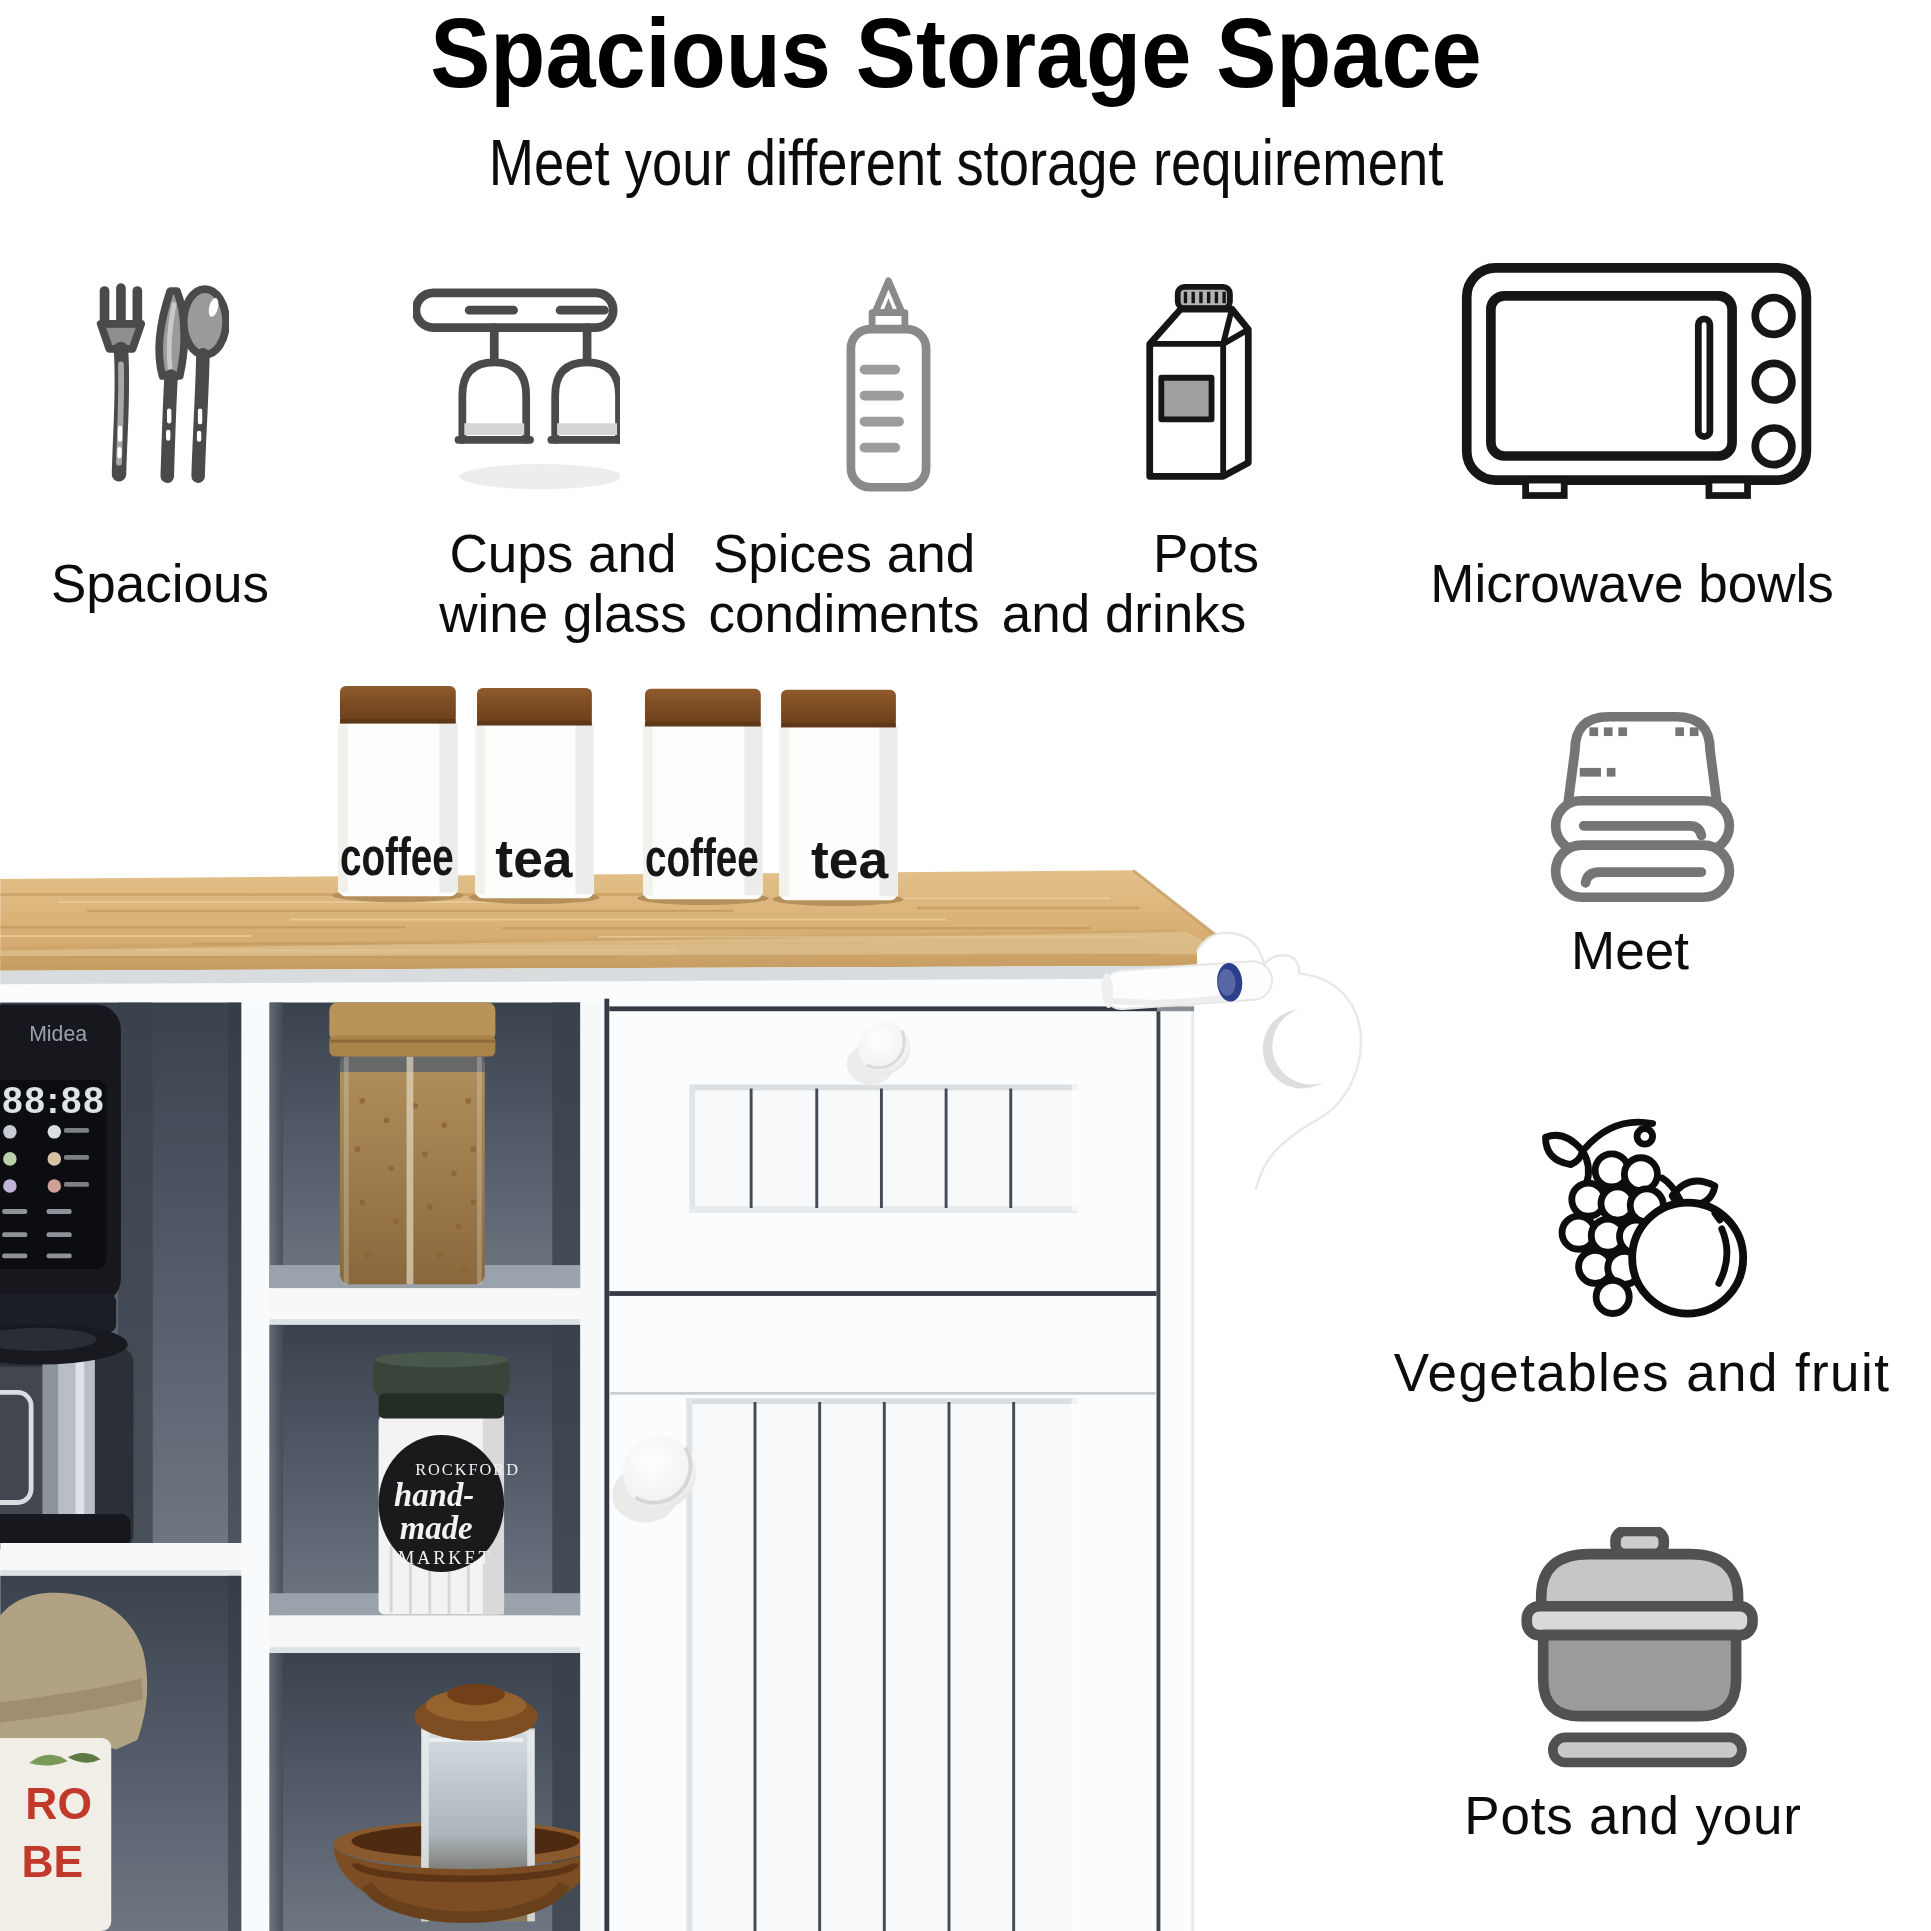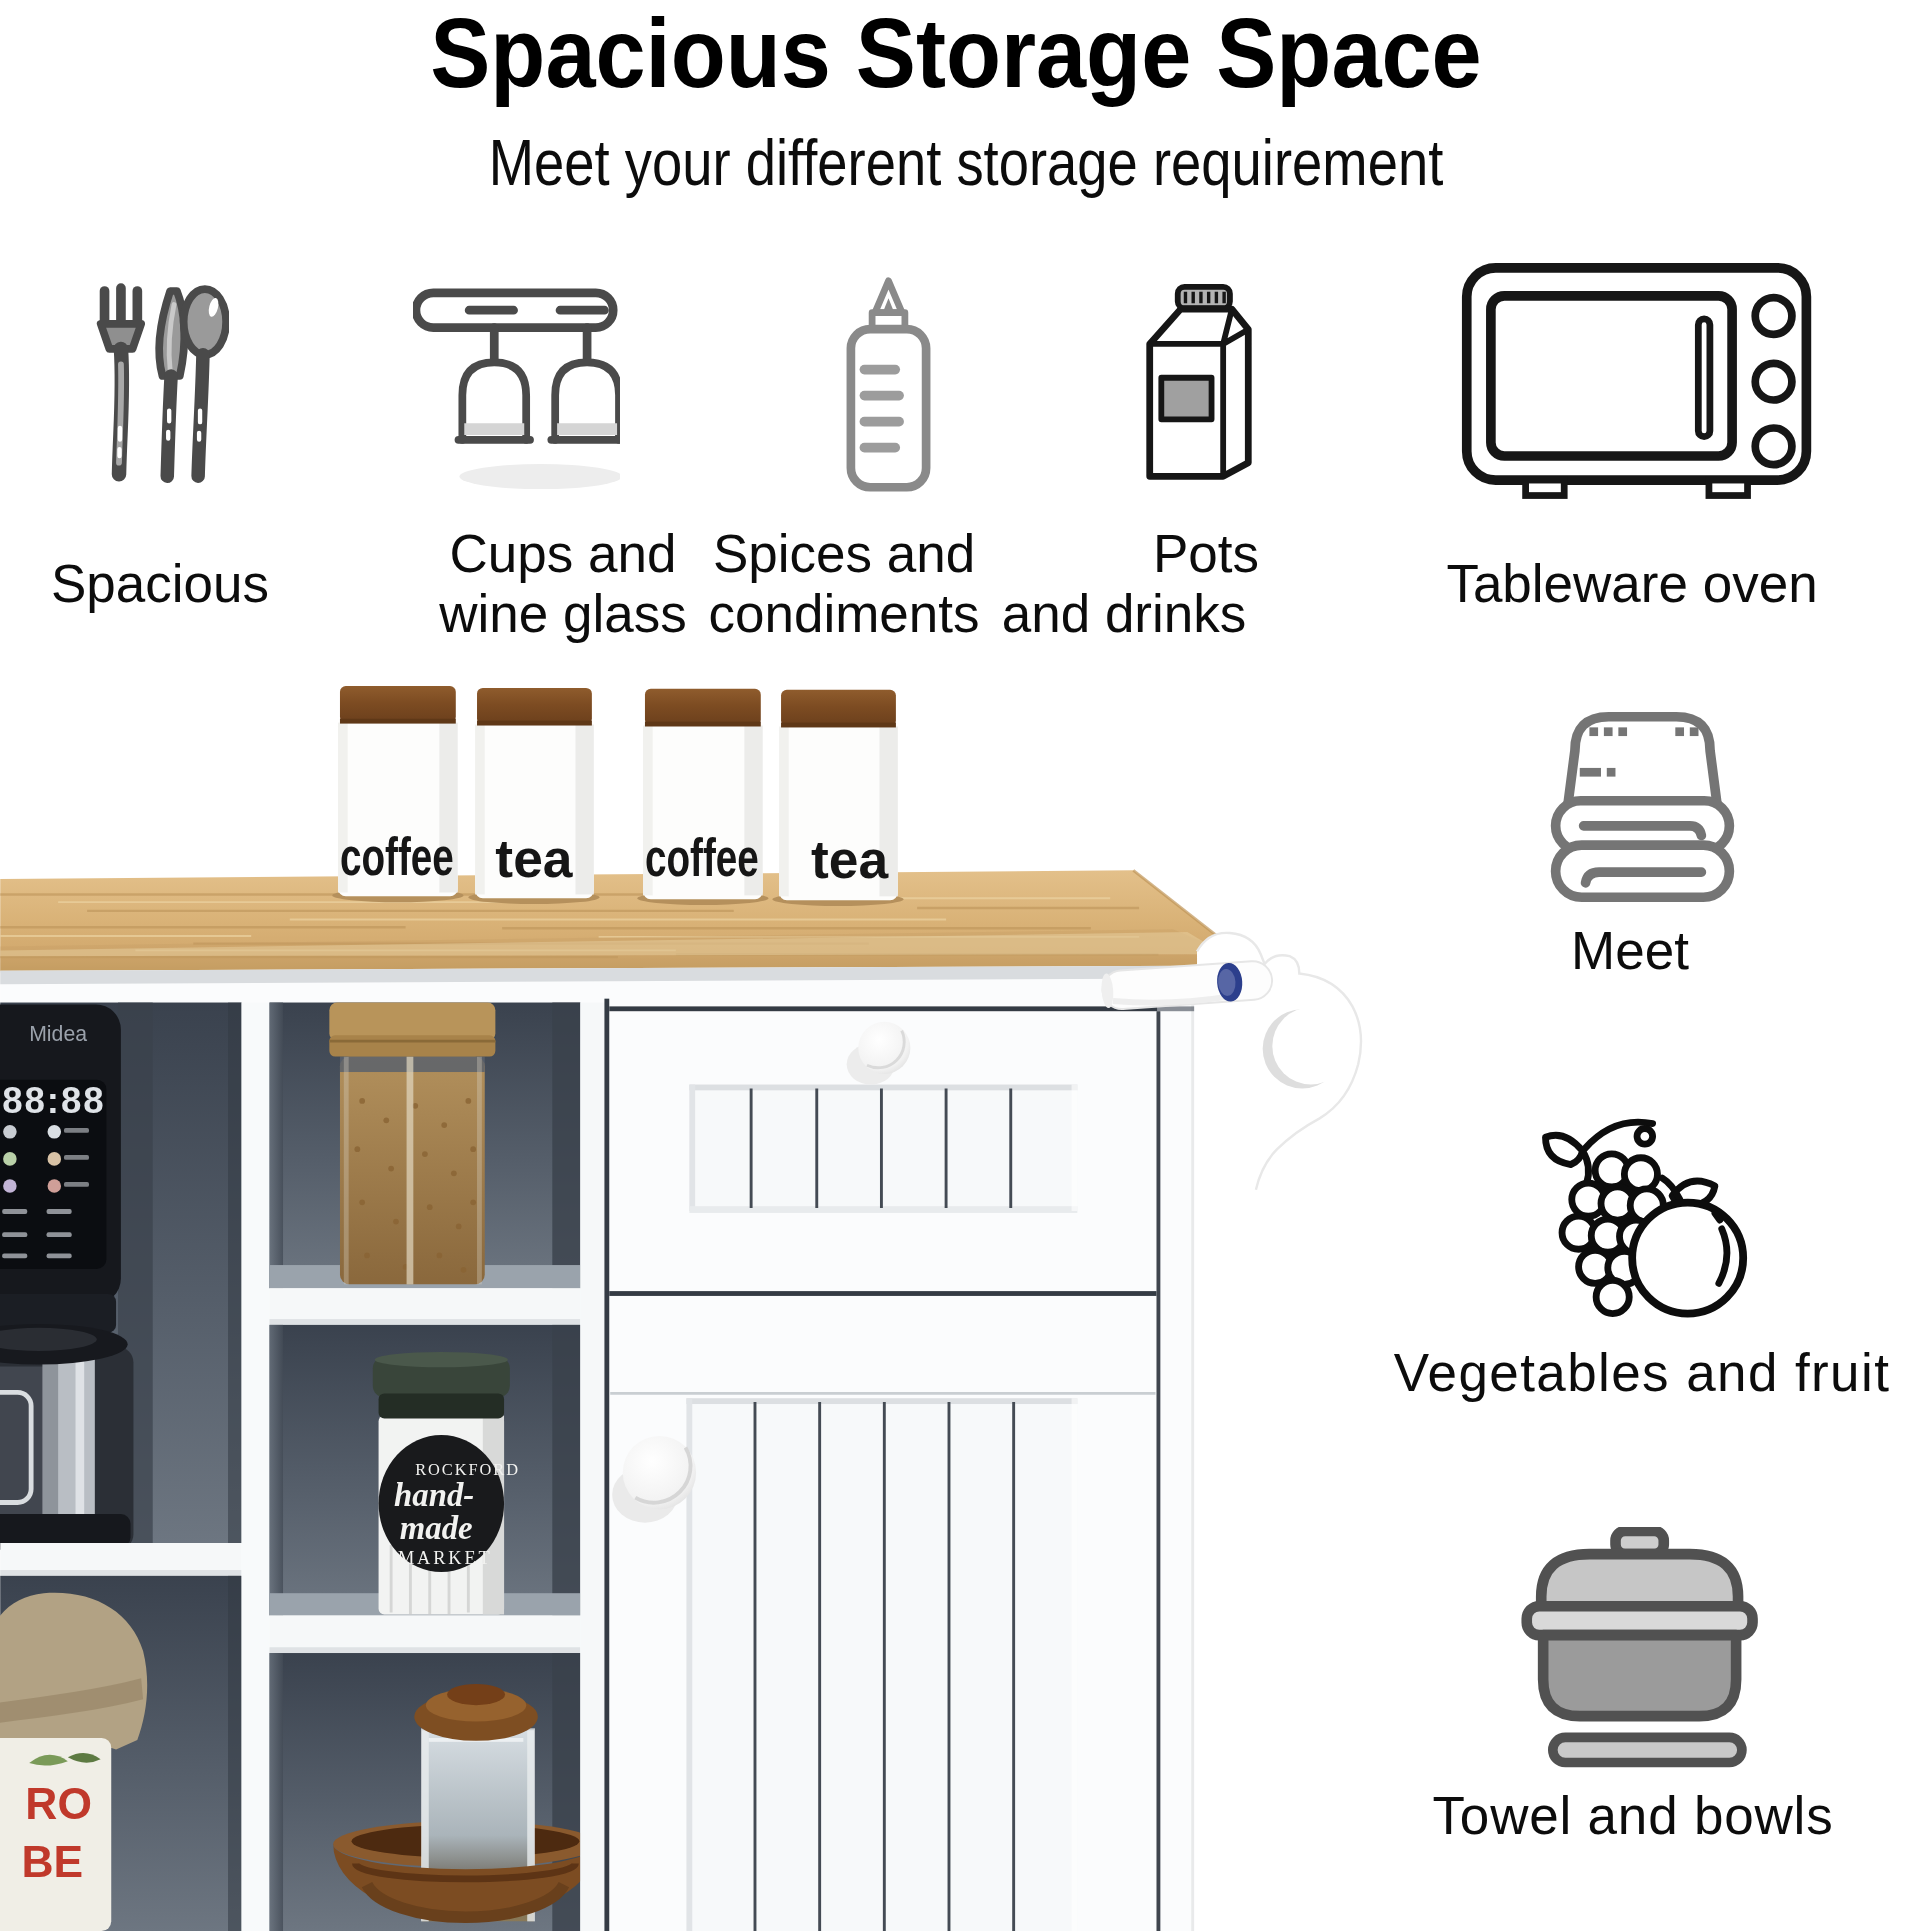--- a/index.html
+++ b/index.html
@@ -86,21 +86,21 @@
     <rect x="7" y="7" width="352" height="220" rx="30" stroke-width="10"></rect>
     <rect x="68" y="227" width="40" height="16" stroke-width="7"></rect>
     <rect x="258" y="227" width="40" height="16" stroke-width="7"></rect>
     <rect x="32" y="36" width="250" height="166" rx="14" stroke-width="10"></rect>
     <rect x="247" y="60" width="12" height="122" rx="6" stroke-width="7"></rect>
     <circle cx="325" cy="57" r="19" stroke-width="8"></circle>
     <circle cx="325" cy="125" r="19" stroke-width="8"></circle>
     <circle cx="325" cy="192" r="19" stroke-width="8"></circle>
   </g>
 </svg>
-<div class="abs lbl" style="left:1632px;top:554px">Tableware oven</div>
+<div class="abs lbl" style="left:1632px;top:554px">Microwave bowls</div>
 
 <svg class="abs" style="left:1545px;top:708px" width="195" height="199" viewBox="0 0 202 206">
   <g fill="#fff" stroke="#757575" stroke-width="10" stroke-linecap="round" stroke-linejoin="round">
     <path d="M31,44 Q31,9 66,9 L136,9 Q171,9 171,44 L178,98 L24,98 Z"></path>
     <rect x="11" y="96" width="180" height="52" rx="26"></rect>
     <rect x="11" y="142" width="180" height="54" rx="27"></rect>
     <path d="M40,122 H150 Q160,122 162,132" fill="none"></path>
     <path d="M162,170 H56 Q44,170 42,181" fill="none"></path>
   </g>
   <g fill="#757575">
@@ -143,21 +143,21 @@
 
 <svg class="abs" style="left:1520px;top:1527px" width="247" height="251" viewBox="0 0 256 260">
   <g stroke="#515151" stroke-linejoin="round">
     <rect x="99" y="4" width="50" height="24" rx="10" fill="#cdcdcd" stroke-width="11"></rect>
     <path d="M22,82 L22,72 Q22,28 72,28 L176,28 Q226,28 226,72 L226,82 Z" fill="#c6c6c6" stroke-width="11"></path>
     <rect x="7" y="82" width="234" height="30" rx="13" fill="#d9d9d9" stroke-width="11"></rect>
     <path d="M24,112 L224,112 L224,158 Q224,196 186,196 L62,196 Q24,196 24,158 Z" fill="#9b9b9b" stroke-width="11"></path>
     <rect x="34" y="218" width="196" height="26" rx="13" fill="#c9c9c9" stroke-width="10"></rect>
   </g>
 </svg>
-<div class="abs lbl" style="left:1633px;top:1786px;letter-spacing:0.8px">Towel and bowls</div>
+<div class="abs lbl" style="left:1633px;top:1786px;letter-spacing:0.8px">Pots and your</div>
 
 <svg class="abs" style="left:0;top:657px" width="1371" height="1274" viewBox="0 680 1420 1320">
 <defs>
   <linearGradient id="wood" x1="0" y1="0" x2="0" y2="1">
     <stop offset="0" stop-color="#e3c08a"></stop>
     <stop offset="0.5" stop-color="#d9b277"></stop>
     <stop offset="0.8" stop-color="#d2a96e"></stop>
     <stop offset="1" stop-color="#c39c60"></stop>
   </linearGradient>
   <linearGradient id="lidw" x1="0" y1="0" x2="0" y2="1">

